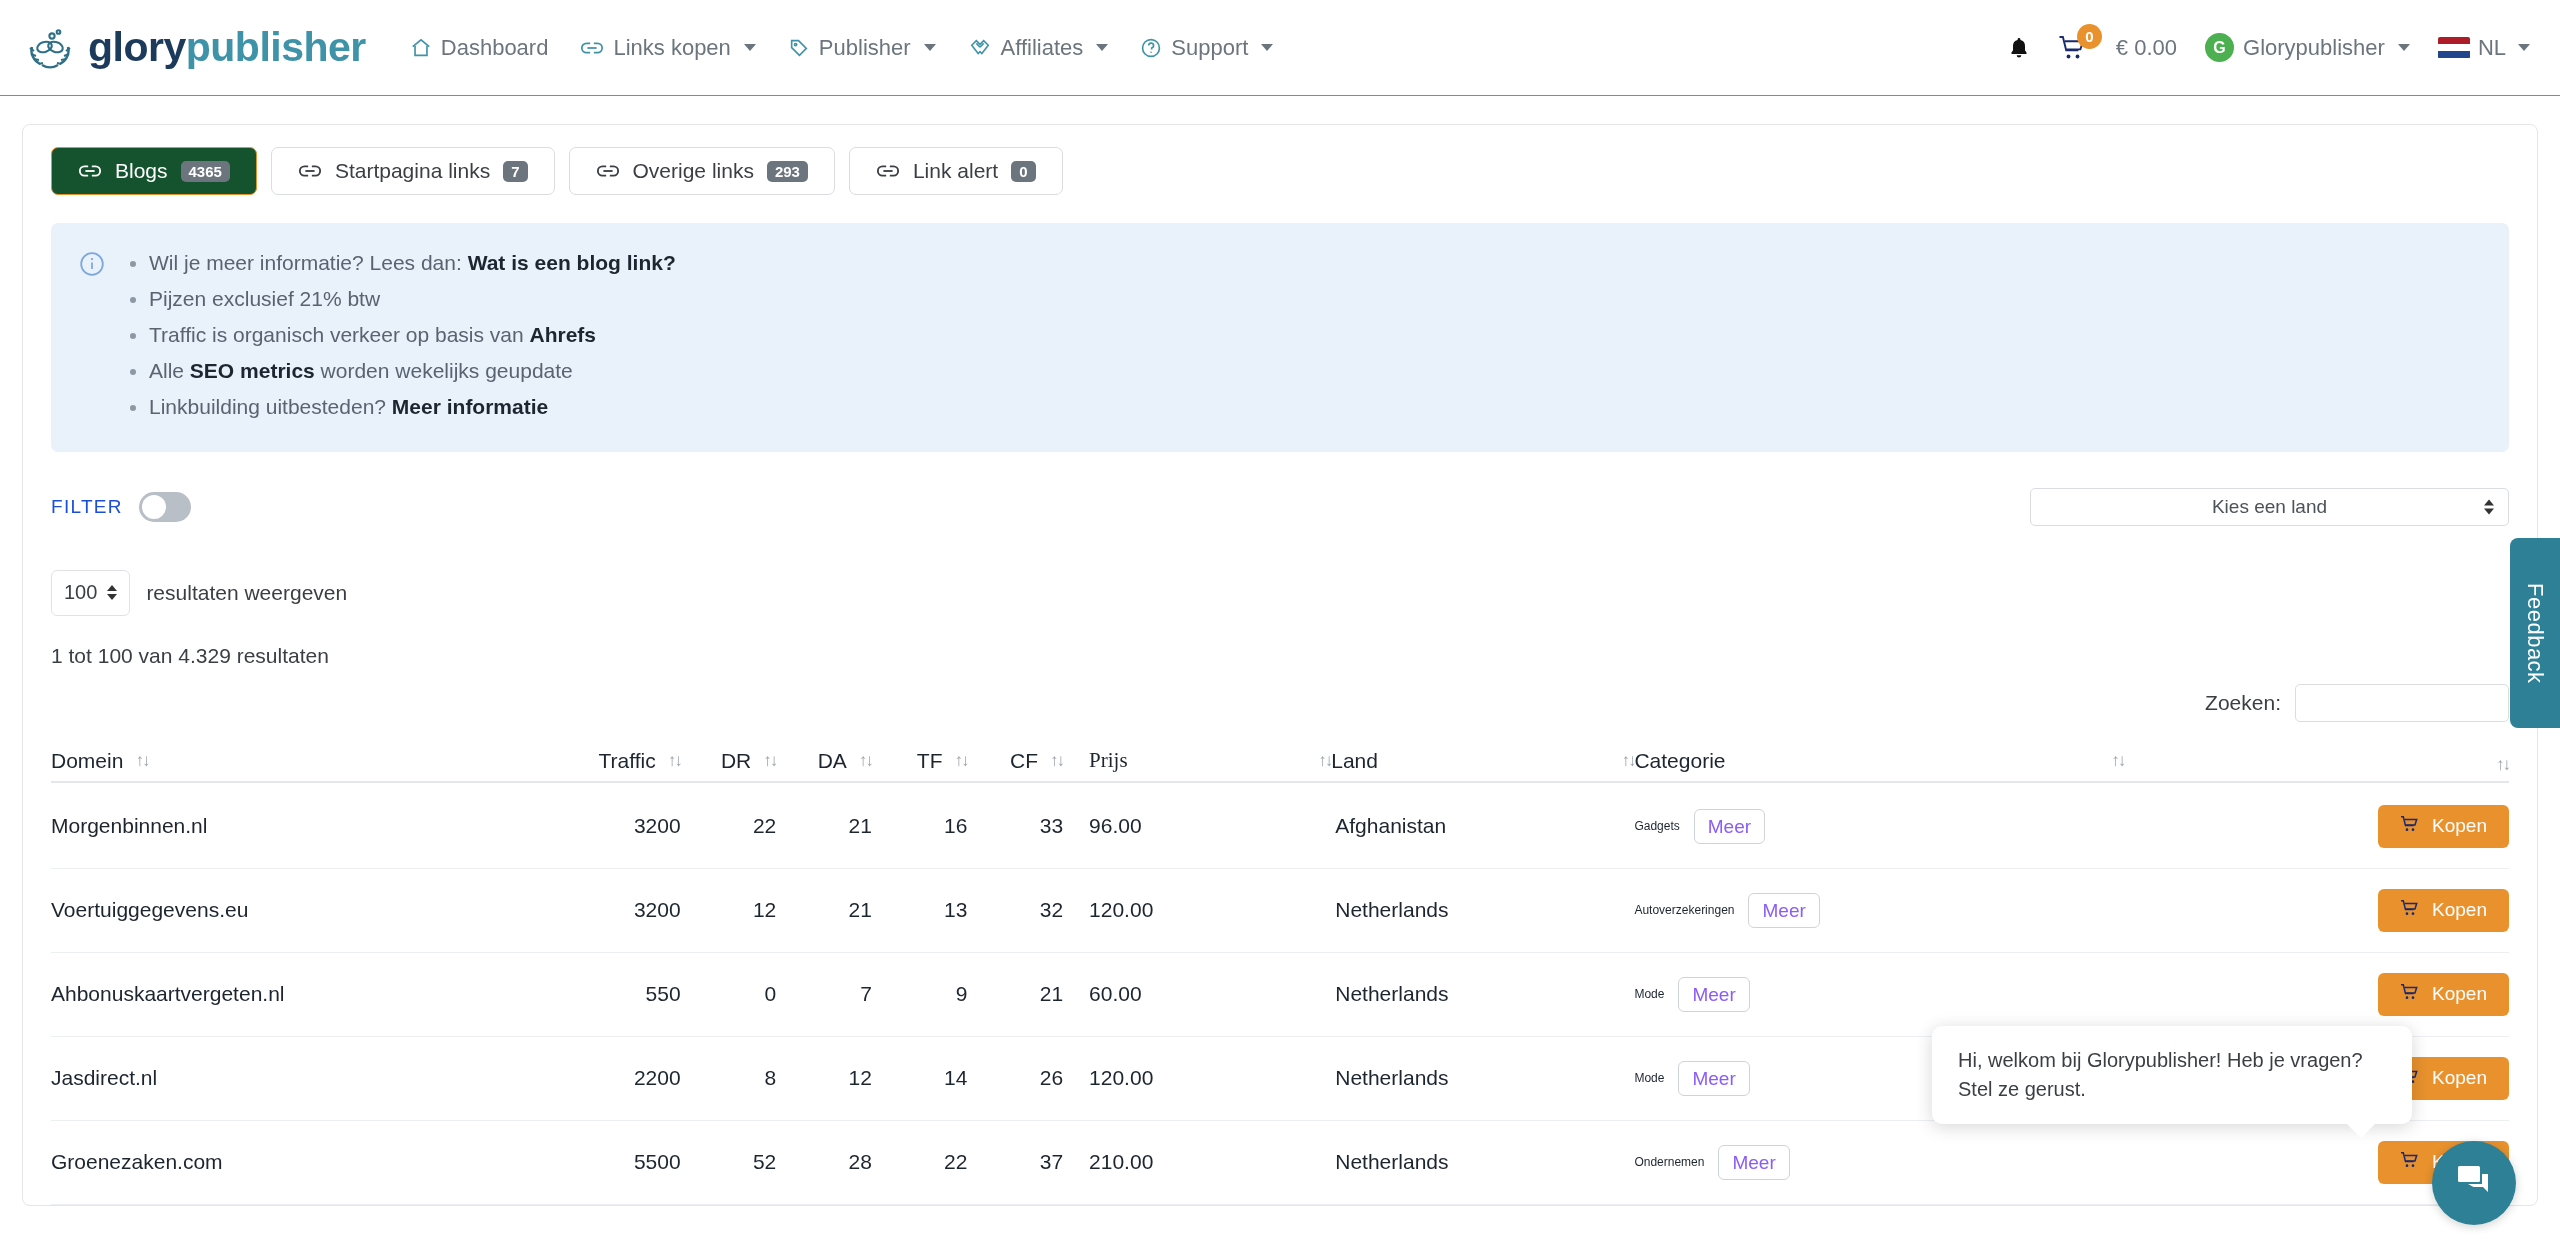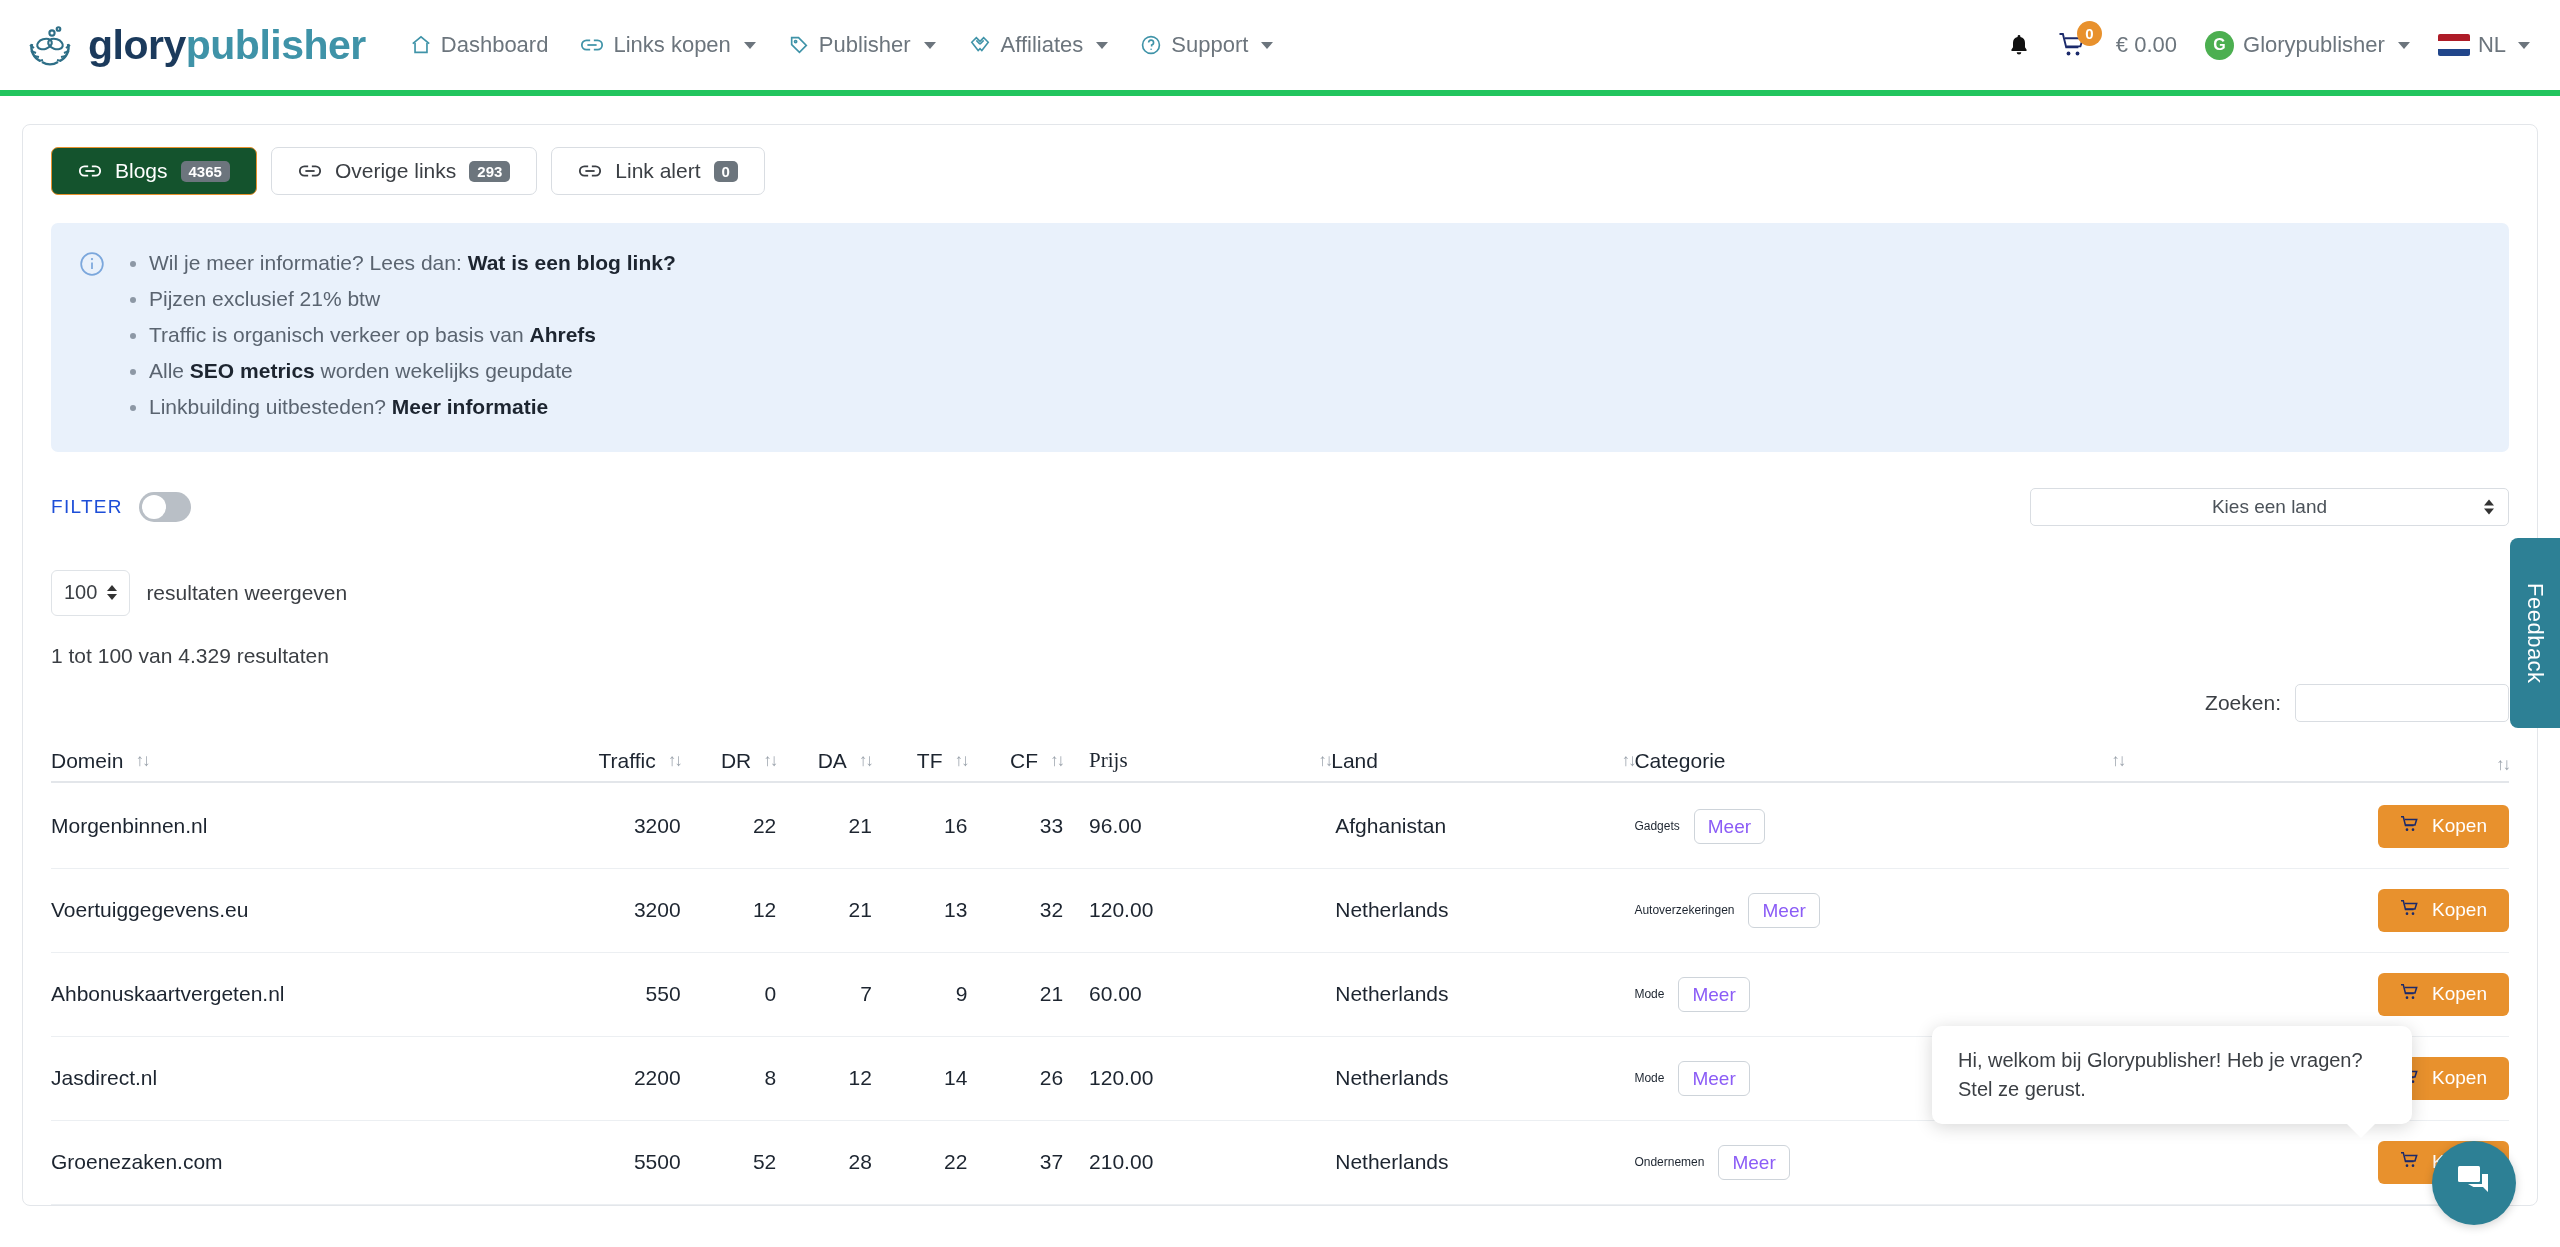--- a/index.html
+++ b/index.html
@@ -13,21 +13,21 @@
     -webkit-font-smoothing: antialiased;
   }
 
   
   .topnav {
     height: 96px;
     display: flex;
     align-items: center;
     padding: 0 30px 0 22px;
     background: #ffffff;
-    border-bottom: 6px solid #22c55e;
+    border-bottom: 1px solid #22c55e;
     position: relative;
     z-index: 30;
   }
   .brand { display:flex; align-items:center; gap:10px; margin-right: 44px; }
   .brand-mark { width: 56px; height: 46px; flex:none; }
   .brand-text { font-size: 41px; font-weight: 700; letter-spacing:-0.5px; }
   .brand-text .c1 { color:#1b3a5c; }
   .brand-text .c2 { color:#3f93a8; }
 
   .nav-items { display:flex; align-items:center; gap: 32px; }
@@ -377,20 +377,31 @@
           <svg width="24" height="20" viewBox="0 0 26 20" fill="none" stroke="currentColor" stroke-width="2">
               <path d="M11 5H7a5 5 0 0 0 0 10h4"></path>
               <path d="M15 5h4a5 5 0 0 1 0 10h-4"></path>
               <path d="M8 10h10"></path>
             </svg>
         </span>
         <span>Blogs</span>
         <span class="badge">4365</span>
       </div>
 
+      <div class="tab">
+        <span class="licon">
+          <svg width="24" height="20" viewBox="0 0 26 20" fill="none" stroke="currentColor" stroke-width="2">
+              <path d="M11 5H7a5 5 0 0 0 0 10h4"></path>
+              <path d="M15 5h4a5 5 0 0 1 0 10h-4"></path>
+              <path d="M8 10h10"></path>
+            </svg>
+        </span>
+        <span>Startpagina links</span>
+        <span class="badge">7</span>
+      </div>
 
       <div class="tab">
         <span class="licon">
           <svg width="24" height="20" viewBox="0 0 26 20" fill="none" stroke="currentColor" stroke-width="2">
               <path d="M11 5H7a5 5 0 0 0 0 10h4"></path>
               <path d="M15 5h4a5 5 0 0 1 0 10h-4"></path>
               <path d="M8 10h10"></path>
             </svg>
         </span>
         <span>Overige links</span>

